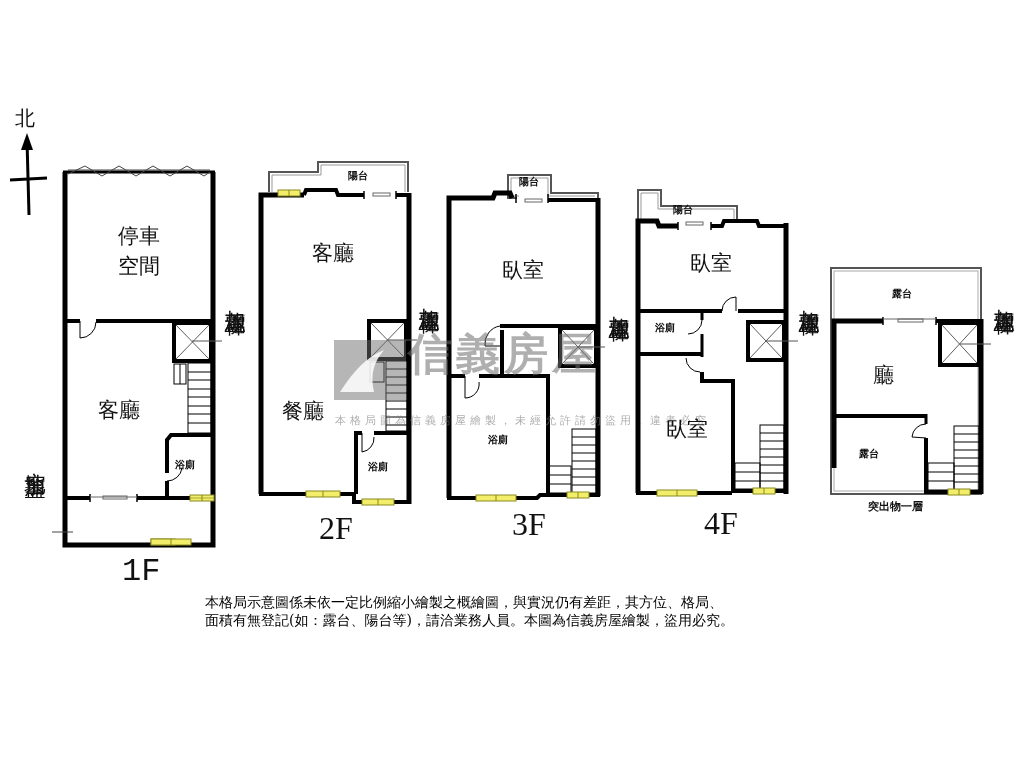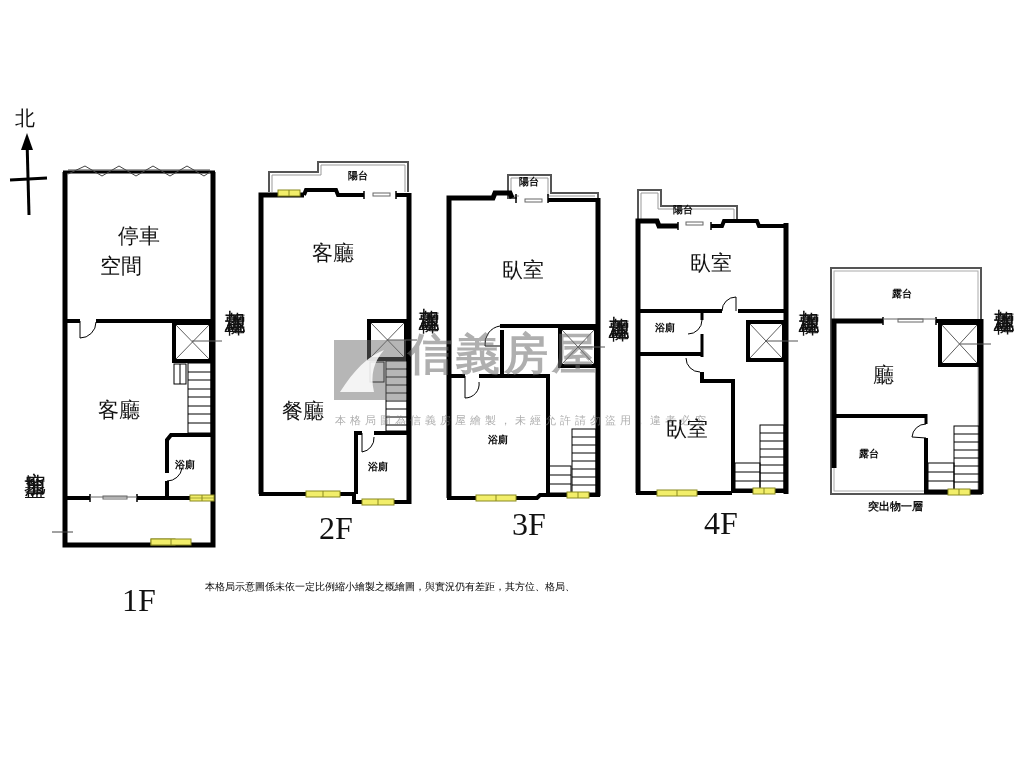--- a/index.html
+++ b/index.html
@@ -10,21 +10,21 @@
   .room-lg { font-size: 21px; }
   .room-sm { font-size: 10px; font-weight: bold; }
   .vert { writing-mode: vertical-rl; text-orientation: upright; font-size: 21px; letter-spacing: 2px; }
   .floor { font-family: "Liberation Serif", "DejaVu Serif", serif; font-size: 32px; }
   .floor-sm { font-size: 11px; font-weight: bold; }
   .wm-main { position: absolute; left: 408px; top: 332px; font-size: 44px; color: rgba(110,110,110,0.55);
              font-family: "DejaVu Sans", sans-serif; font-weight: bold; letter-spacing: 4px; white-space: nowrap; line-height: 1; }
   .wm-sub { position: absolute; left: 335px; top: 413px; font-size: 11px; color: rgba(120,120,120,0.6);
             font-family: "DejaVu Sans", sans-serif; letter-spacing: 4px; white-space: nowrap; }
   .wm-logo { position: absolute; left: 334px; top: 340px; width: 72px; height: 60px; }
-  .note { position: absolute; left: 205px; top: 578px; width: 640px; font-size: 10px; line-height: 18px;
+  .note { position: absolute; left: 205px; top: 593px; width: 640px; font-size: 14px; line-height: 18px;
           font-family: "DejaVu Serif", "Liberation Serif", serif; }
   .note div { white-space: nowrap; }
 </style>
 </head>
 <body>
 
 <svg id="plan" width="1024" height="768" viewBox="0 0 1024 768" xmlns="http://www.w3.org/2000/svg">
   <defs>
     <g id="win-h">
       <rect x="0" y="-3" width="24" height="6" fill="#f2ee6a" stroke="#8a8a20" stroke-width="1"></rect>
@@ -256,26 +256,26 @@
 <svg class="wm-logo" viewBox="0 0 72 60">
   <rect x="0" y="0" width="72" height="60" fill="rgba(110,110,110,0.5)"></rect>
   <path d="M6,52 C20,30 34,16 50,10 C40,22 36,34 40,52 Z" fill="#ffffff" opacity="0.85"></path>
 </svg>
 <div class="wm-main">信義房屋</div>
 <div class="wm-sub">本格局圖為信義房屋繪製，未經允許請勿盜用，違者必究</div>
 
 <div class="lbl room-lg" style="left:15px; top:108px; font-size:20px;">北</div>
 
 <div class="lbl room-lg" style="left:118px; top:226px;font-family:Liberation Serif, serif;">停車</div>
-<div class="lbl room-lg" style="left:100px; top:256px;">空間</div>
+<div class="lbl room-lg" style="left:118px; top:256px;">空間</div>
 <div class="lbl room-lg" style="left:98px; top:400px;">客廳</div>
 <div class="lbl room-sm" style="left:175px; top:460px;">浴廁</div>
 <div class="lbl vert" style="left:24px; top:455px;">空地加蓋</div>
 <div class="lbl vert" style="left:224px; top:293px;">加蓋電梯</div>
-<div class="lbl floor" style="left:122px; top:584px;">1F</div>
+<div class="lbl floor" style="left:122px; top:556px;font-family:Liberation Mono, monospace;">1F</div>
 
 <div class="lbl room-sm" style="left:348px; top:171px;">陽台</div>
 <div class="lbl room-lg" style="left:312px; top:243px;">客廳</div>
 <div class="lbl room-lg" style="left:282px; top:401px;text-align:right;">餐廳</div>
 <div class="lbl room-sm" style="left:368px; top:462px;">浴廁</div>
 <div class="lbl vert" style="left:418px; top:291px;">加蓋電梯</div>
 <div class="lbl floor" style="left:319px; top:512px;">2F</div>
 
 <div class="lbl room-sm" style="left:519px; top:177px;">陽台</div>
 <div class="lbl room-lg" style="left:502px; top:260px;">臥室</div>
@@ -291,13 +291,14 @@
 <div class="lbl floor" style="left:704px; top:507px;text-align:right;">4F</div>
 
 <div class="lbl room-sm" style="left:892px; top:289px;">露台</div>
 <div class="lbl room-lg" style="left:873px; top:365px;">廳</div>
 <div class="lbl room-sm" style="left:859px; top:449px;">露台</div>
 <div class="lbl vert" style="left:993px; top:292px;">加蓋電梯</div>
 <div class="lbl floor floor-sm" style="left:868px; top:501px;">突出物一層</div>
 
 <div class="note">
   <div>本格局示意圖係未依一定比例縮小繪製之概繪圖，與實況仍有差距，其方位、格局、</div>
+  <div>面積有無登記(如：露台、陽台等)，請洽業務人員。本圖為信義房屋繪製，盜用必究。</div>
 </div>
 
 </body></html>

